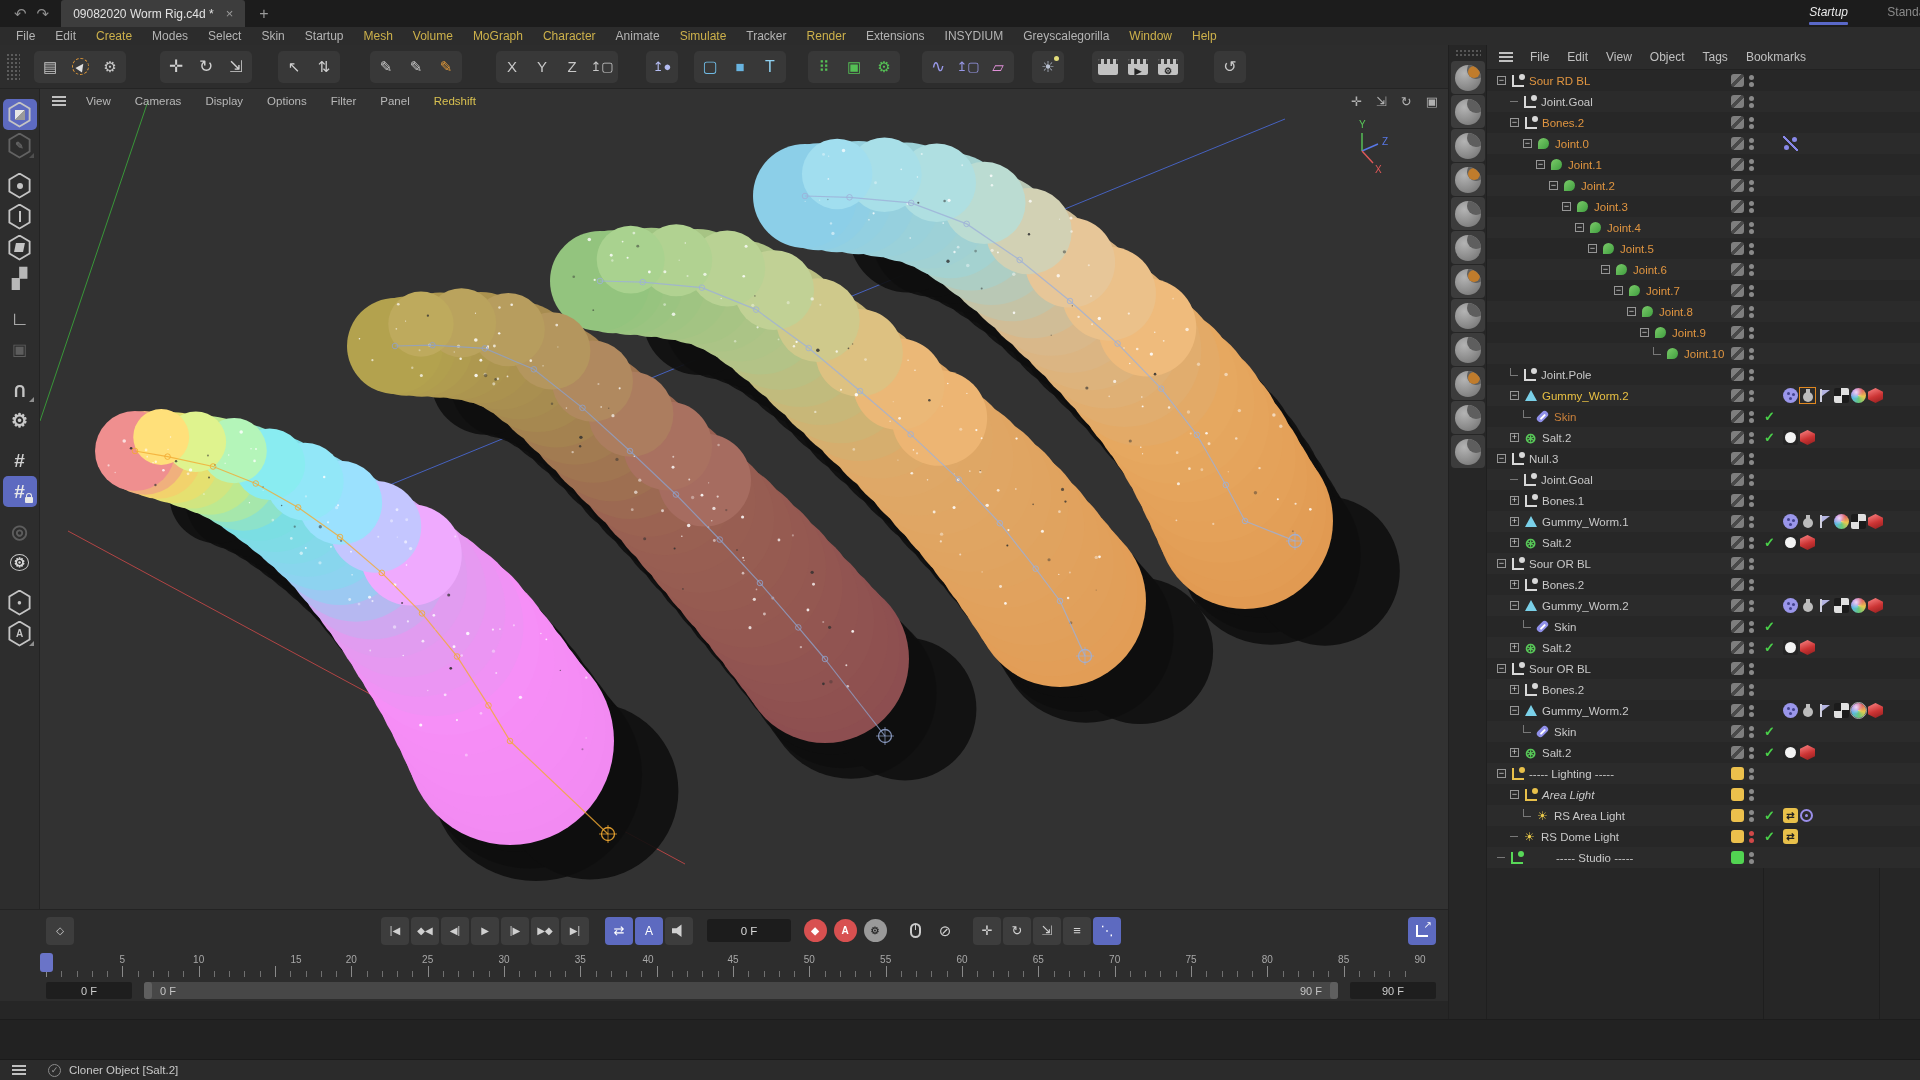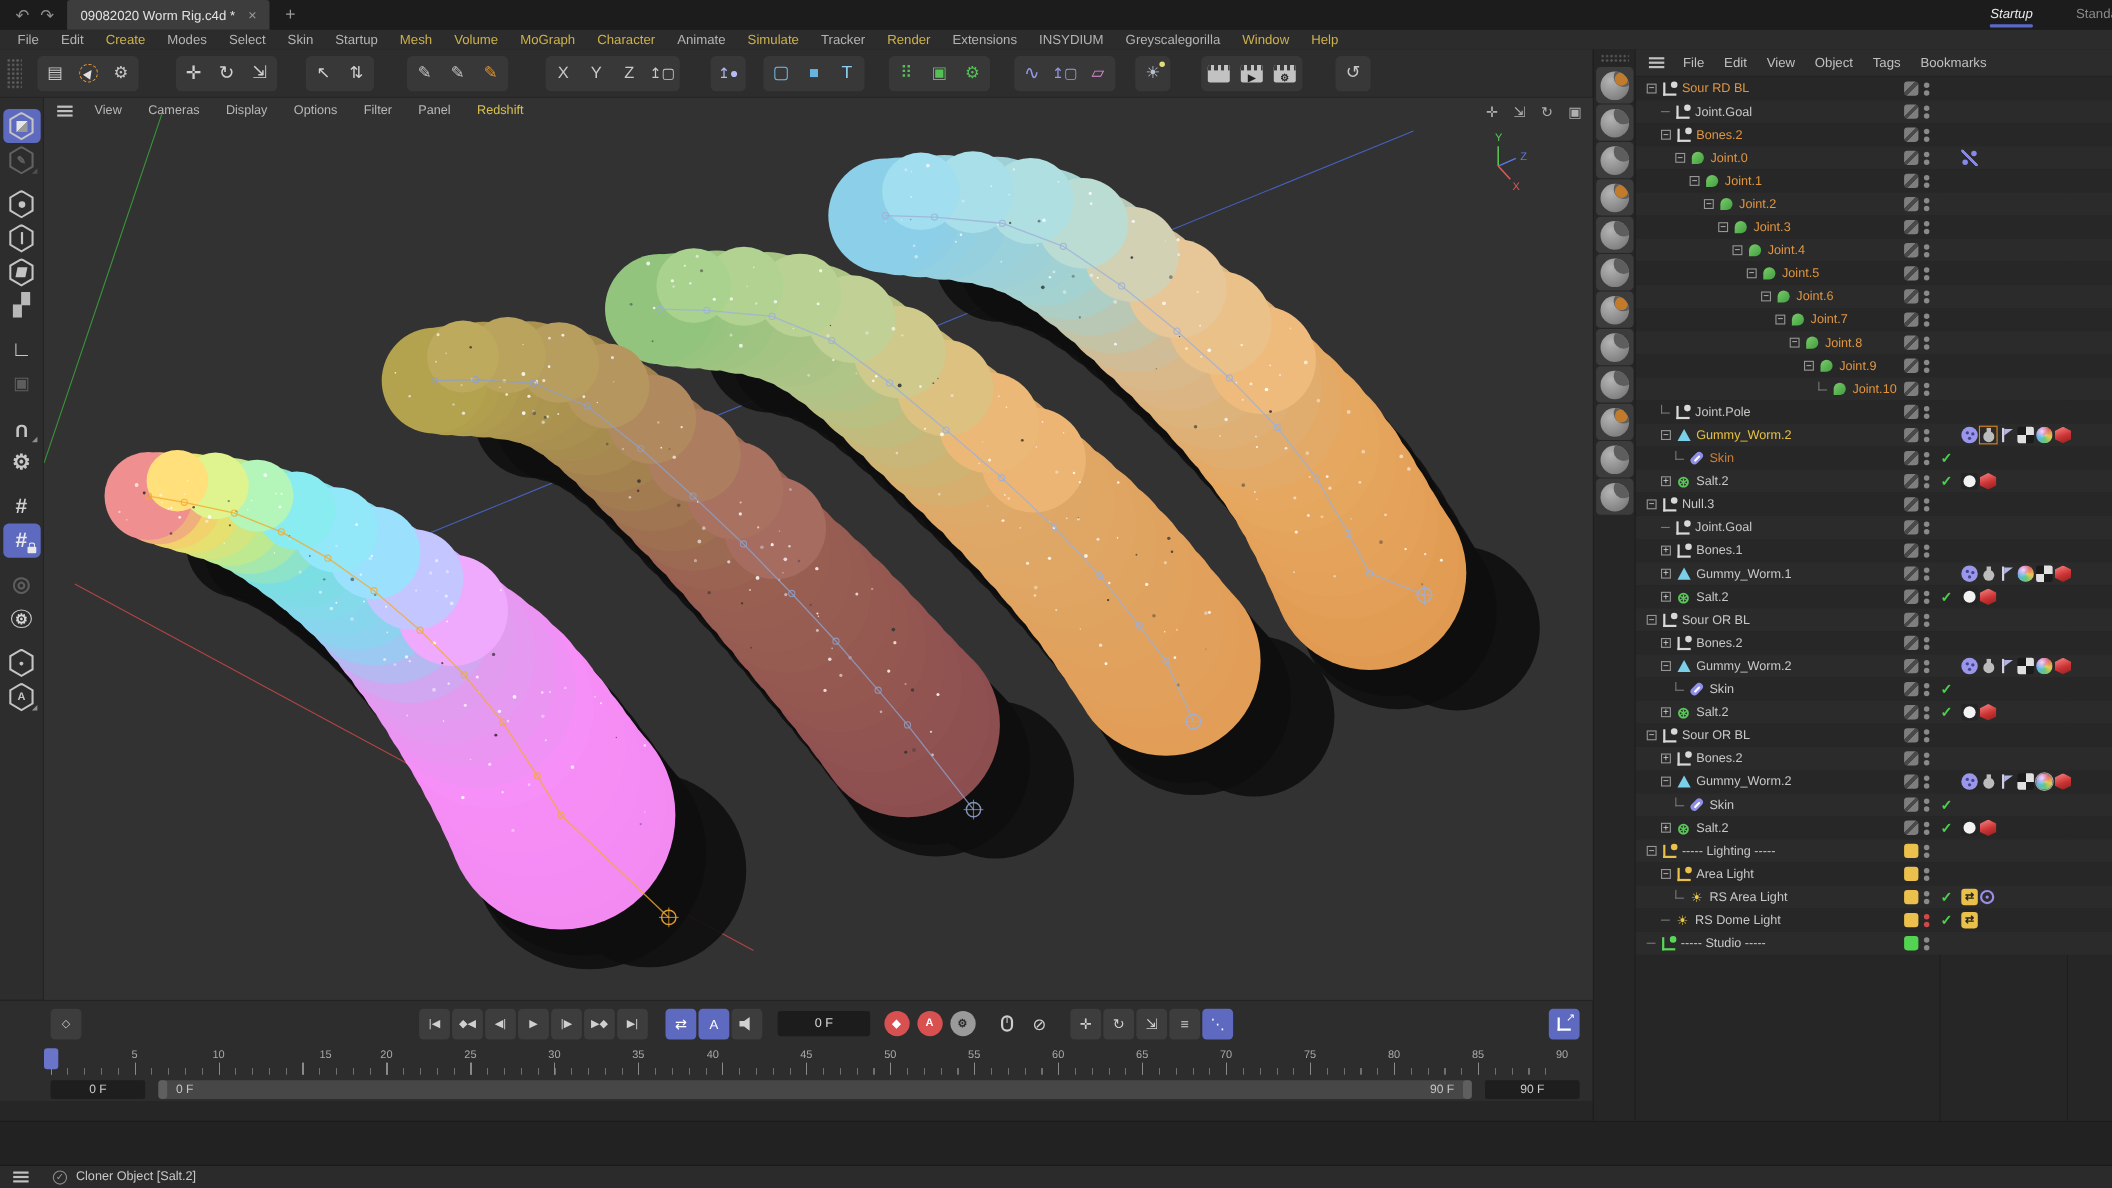--- a/index.html
+++ b/index.html
@@ -1844,21 +1844,21 @@
                 <i></i>
               </span>
             </div>
             <div class="orow" style="padding-left: 23px;">
               <span class="exp exp-box">−</span>
               <span class="oicon">
                 <span class="ic-null" style="border-color: rgb(232, 192, 74);">
                   <i style="background: rgb(232, 192, 74);"></i>
                 </span>
               </span>
-              <span class="olabel" style="color: rgb(200, 200, 200);">Area Light</span>
+              <span class="olabel" style="color: rgb(200, 200, 200); font-style: italic;">Area Light</span>
               <span class="cell" style="left: 244px;">
                 <span class="chip" style="background: rgb(236, 192, 76);"></span>
               </span>
               <span class="cell vdots" style="left: 262px;">
                 <i></i>
                 <i></i>
               </span>
             </div>
             <div class="orow" style="padding-left: 36px;">
               <span class="exp exp-leaf"></span>
@@ -1897,21 +1897,21 @@
                 <span class="tag tag-swap">⇄</span>
               </span>
             </div>
             <div class="orow" style="padding-left: 10px;">
               <span class="exp exp-dash"></span>
               <span class="oicon">
                 <span class="ic-null" style="border-color: rgb(88, 216, 88);">
                   <i style="background: rgb(88, 216, 88);"></i>
                 </span>
               </span>
-              <span class="olabel" style="color: rgb(200, 200, 200);">----- Studio -----</span>
+              <span class="olabel" style="color: rgb(200, 200, 200); margin-left: 28px;">----- Studio -----</span>
               <span class="cell" style="left: 244px;">
                 <span class="chip" style="background: rgb(82, 212, 82);"></span>
               </span>
               <span class="cell vdots" style="left: 262px;">
                 <i></i>
                 <i></i>
               </span>
             </div>
           </div>
       </div>

